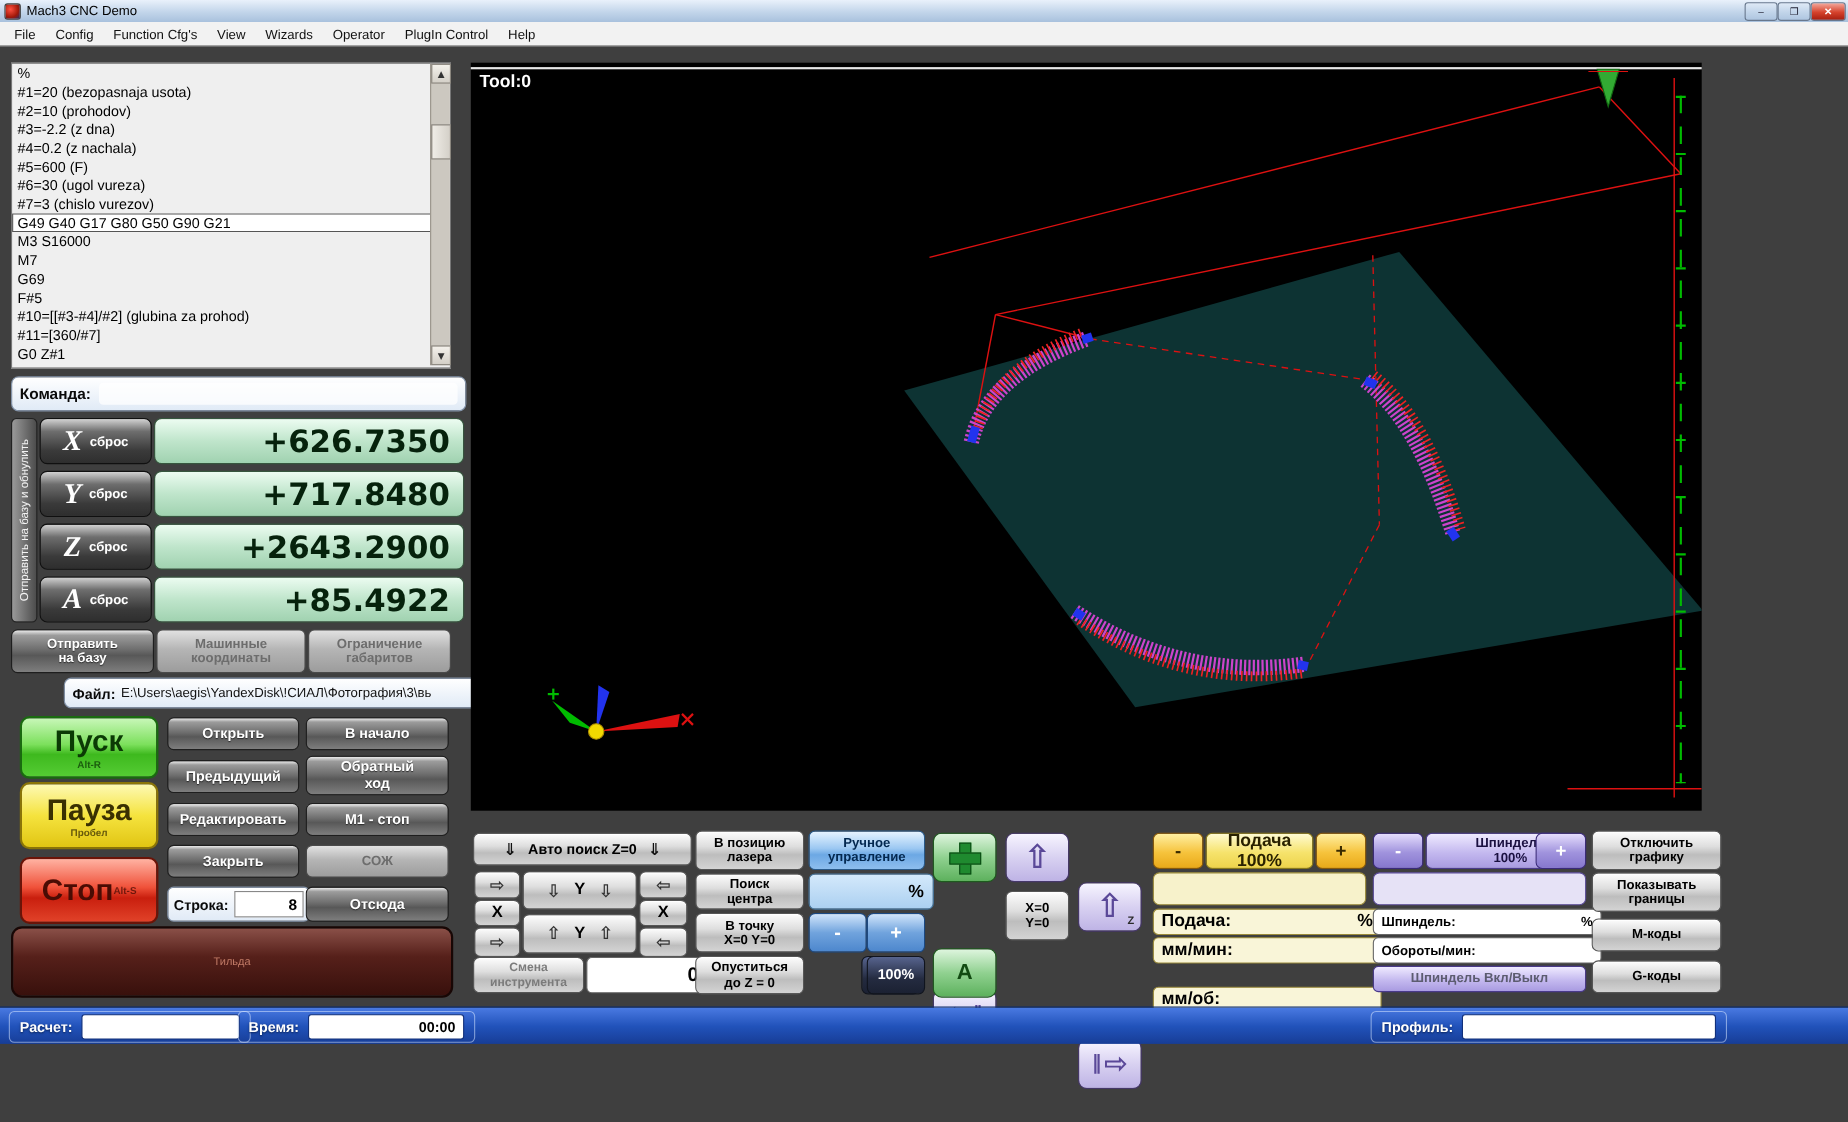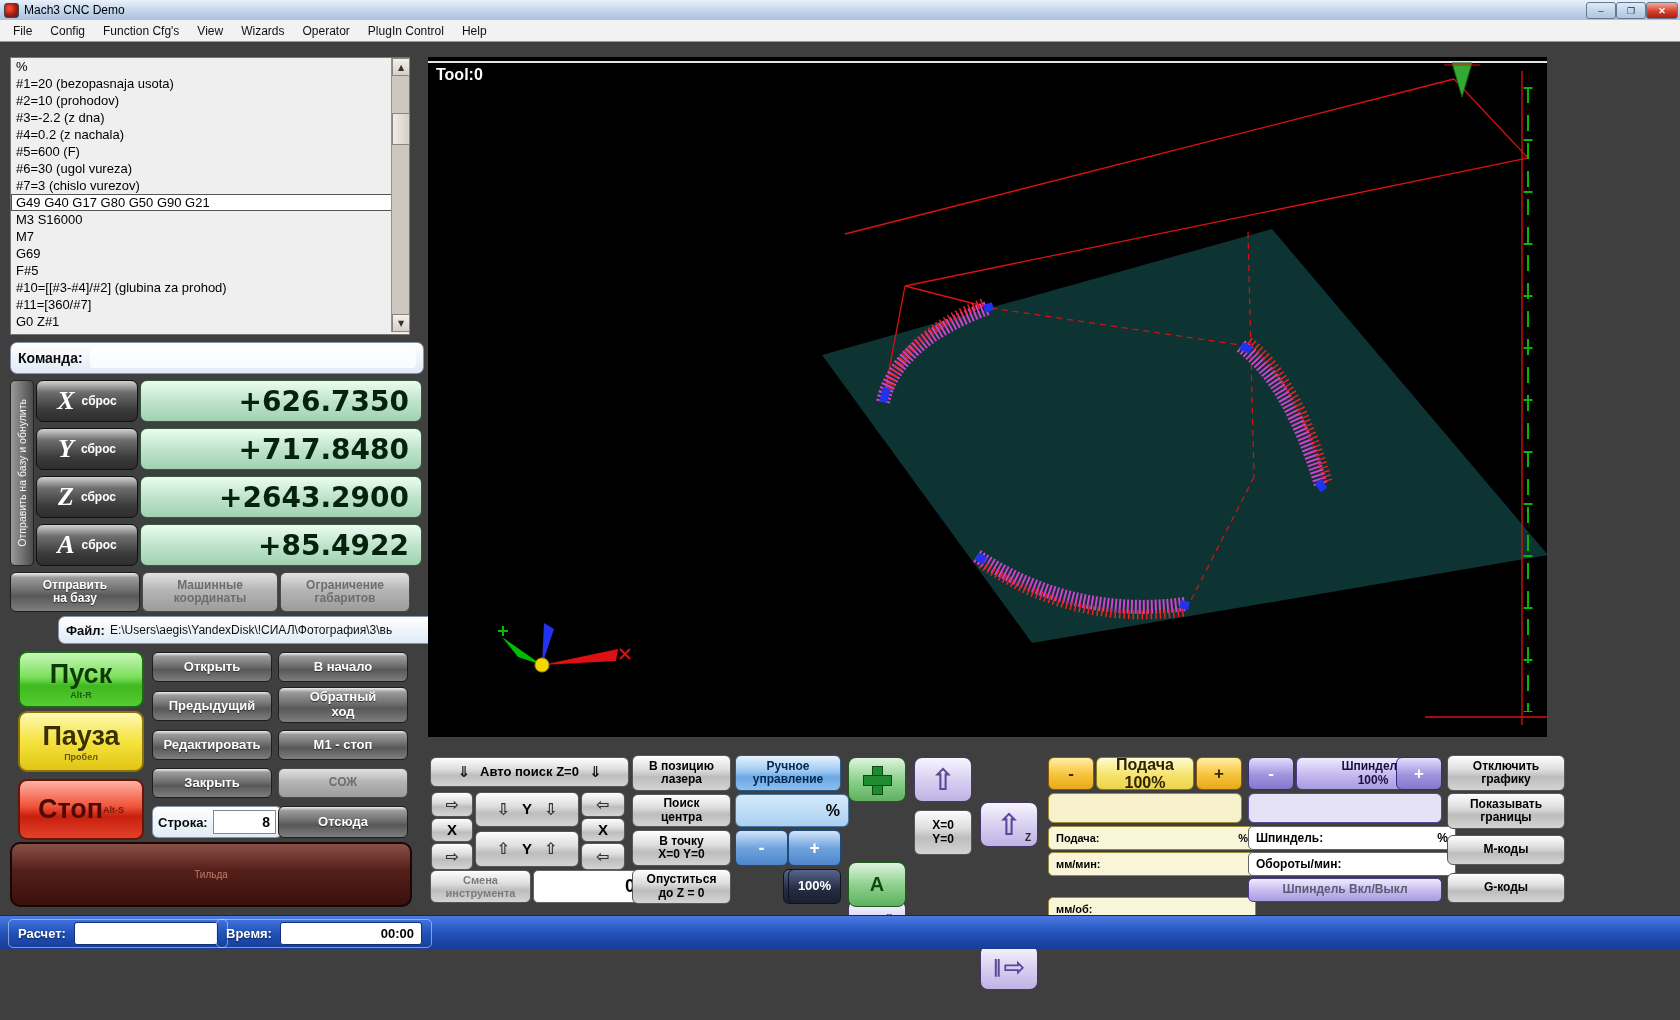--- a/index.html
+++ b/index.html
@@ -77,21 +77,21 @@
     border:1px solid #565656;color:#000;font-weight:bold;font-size:12px;box-shadow:inset 0 1px 0 #fff;}
   .metaldis{color:#7b7b7b;}
   .blue{background:linear-gradient(180deg,#e6f3ff,#9cc8f2 45%,#6ca8e4 62%,#8ebeee);border:1px solid #2a5a8a;color:#032850;font-weight:bold;font-size:12px;}
   .bluedisp{background:linear-gradient(180deg,#d4e9fb,#abd0f1);border:1px solid #47779f;color:#000;font-weight:bold;
     display:flex;align-items:center;justify-content:flex-end;padding-right:8px;border-radius:6px;}
   .bluebtn{background:linear-gradient(180deg,#d1e5fb,#70a3dd 50%,#4d87cd);border:1px solid #1c4a84;color:#fff;font-weight:bold;font-size:18px;}
   .navy{background:linear-gradient(180deg,#57648e,#242b40 60%,#1b2132);border:1px solid #10141e;color:#fff;font-weight:bold;font-size:13px;}
   .orange{background:linear-gradient(180deg,#ffefa2,#f6c33c 55%,#e9a919);border:1px solid #8a5a08;color:#3a2a00;font-weight:bold;font-size:17px;}
   .yellowttl{background:linear-gradient(180deg,#fffbd2,#f6e36c 55%,#edd34b);border:1px solid #8a7a1a;color:#2a2200;font-weight:bold;font-size:16px;}
   .ydisp{background:#f7f2cb;border:1px solid #9a8a3a;border-radius:6px;}
-  .yfield{background:#f9f5d8;border:1px solid #9a8a3a;color:#000;font-weight:bold;font-size:11px;
+  .yfield{background:#f9f5d8;border:1px solid #9a8a3a;color:#000;font-weight:bold;font-size:16px;
     display:flex;align-items:center;padding:0 7px;border-radius:5px;}
   .lavttl{background:linear-gradient(180deg,#efeaff,#c4b9ef 55%,#a99be1);border:1px solid #4a3a8a;color:#1a1040;font-weight:bold;font-size:12px;}
   .lavbtn{background:linear-gradient(180deg,#e5ddfd,#a093dd 55%,#8677cd);border:1px solid #3a2a7a;color:#fff;font-weight:bold;font-size:17px;}
   .lavdisp{background:#e6e2f6;border:1px solid #594a97;border-radius:6px;}
   .wfield{background:#fff;border:1px solid #666;color:#000;font-weight:bold;font-size:12px;
     display:flex;align-items:center;padding:0 7px;border-radius:5px;}
   .padarrow{background:linear-gradient(180deg,#f7f5ff,#d8d1f1 50%,#beb3e5);border:1px solid #453768;border-radius:8px;position:relative;}
   .padarrow .ar{font-size:30px;color:#5a4898;font-weight:bold;}
   .padgreen{background:linear-gradient(180deg,#def5de,#90d190 50%,#5db15d);border:1px solid #1e5a1e;border-radius:8px;}
   .zmark{position:absolute;bottom:3px;right:6px;font-size:10px;font-weight:bold;color:#2a2a2a;}
@@ -407,13 +407,17 @@
 
 <div id="statusbar">
   <div class="seg" style="left:8px;width:200px;">
     <span class="slabel">Расчет:</span>
     <div class="sfield" style="flex:1;"></div>
   </div>
   <div class="seg" style="left:216px;width:196px;">
     <span class="slabel">Время:</span>
     <div class="sfield" style="flex:1;justify-content:flex-end;font-weight:bold;">00:00</div>
   </div>
+  <div class="seg" style="left:1246px;width:304px;">
+    <span class="slabel">Профиль:</span>
+    <div class="sfield" style="flex:1;"></div>
+  </div>
 </div>
 
 </body></html>

